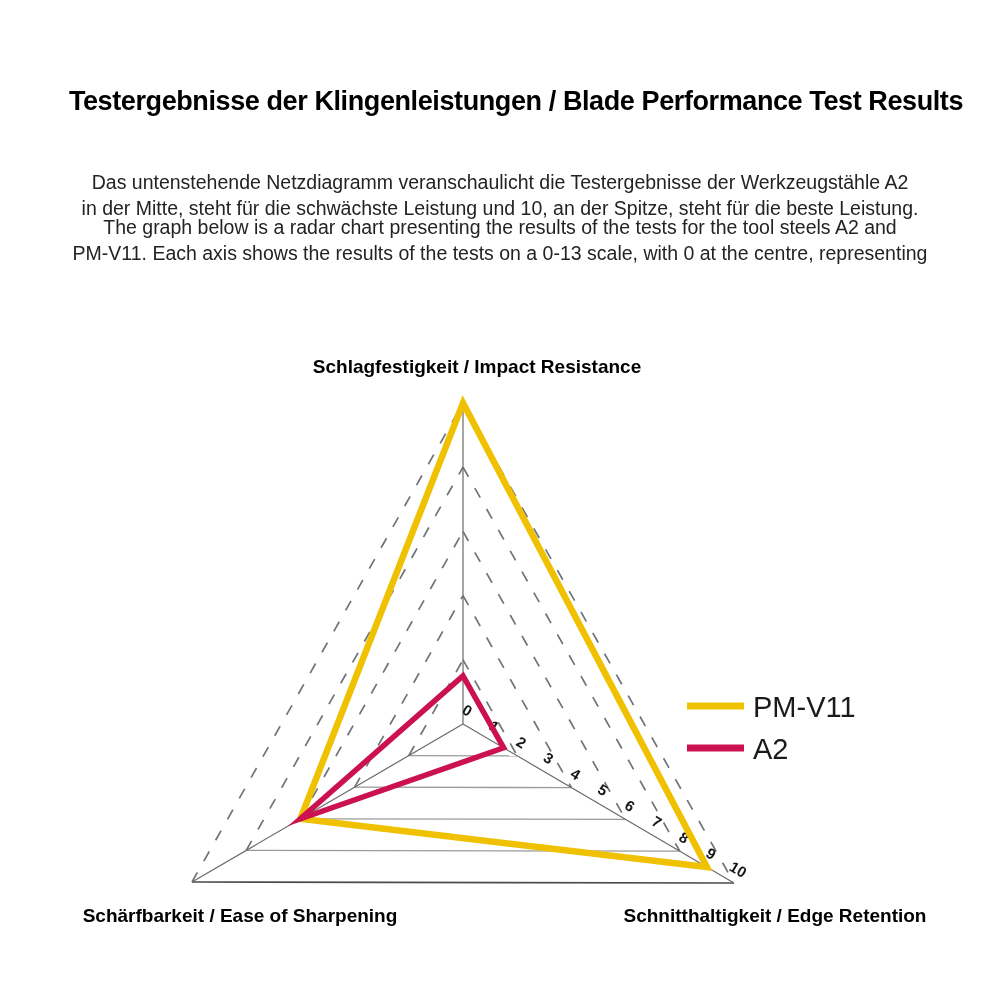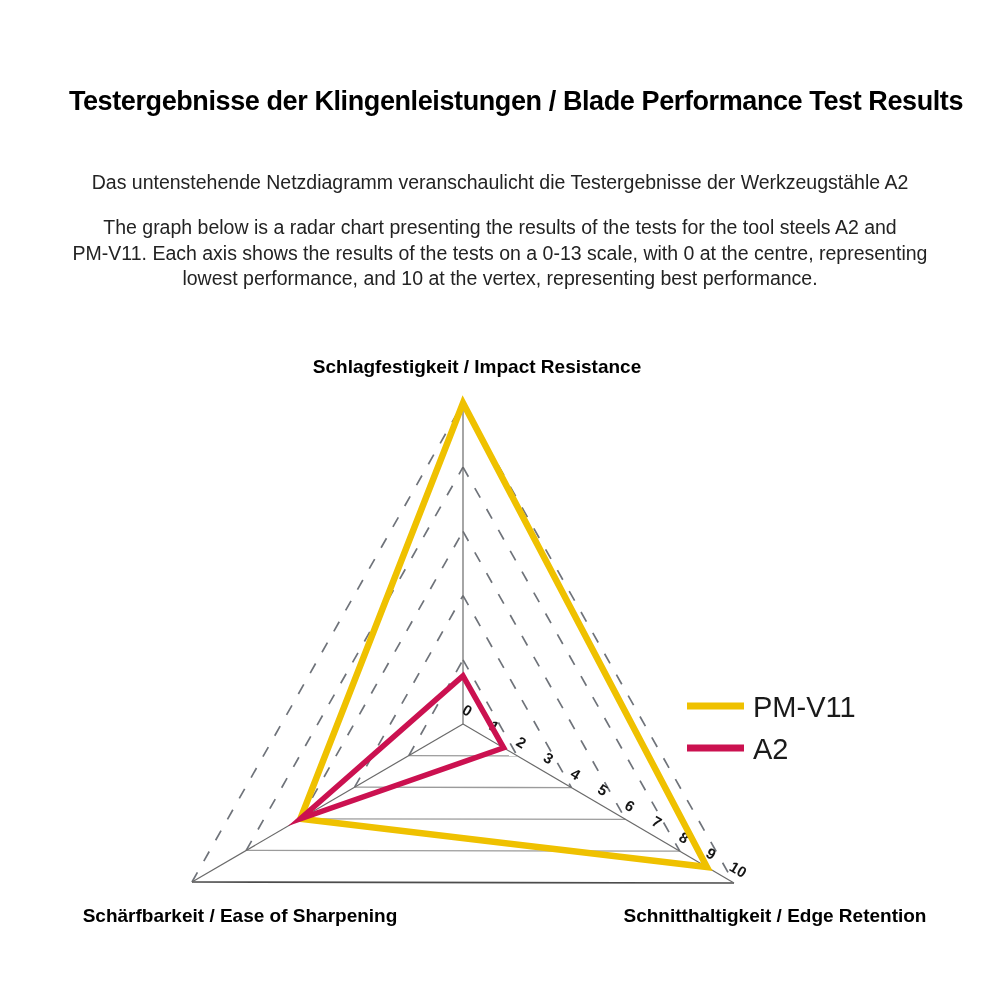--- a/index.html
+++ b/index.html
@@ -18,26 +18,26 @@
 </style>
 </head>
 <body>
 
 <div class="page">
 
   <h1 class="title">Testergebnisse der Klingenleistungen / Blade Performance Test Results</h1>
 
   <div class="para" id="intro-de">
     <div>Das untenstehende Netzdiagramm veranschaulicht die Testergebnisse der Werkzeugstähle A2</div>
+    <div>in der Mitte, steht für die schwächste Leistung und 10, an der Spitze, steht für die beste Leistung.</div>
   </div>
 
   <div class="para" id="intro-en">
     <div>The graph below is a radar chart presenting the results of the tests for the tool steels A2 and</div>
     <div>PM-V11. Each axis shows the results of the tests on a 0-13 scale, with 0 at the centre, representing</div>
-    <div>lowest performance, and 10 at the vertex, representing best performance.</div>
   </div>
 
   <svg id="chart" width="1000" height="1000" viewBox="0 0 1000 1000">
     <g id="grid-layer">
         <line x1="408.8" y1="755.6" x2="463" y2="659.8" stroke="#6f737a" stroke-width="1.7" stroke-dasharray="11 13"></line>
         <line x1="463" y1="659.8" x2="517.2" y2="755.8" stroke="#6f737a" stroke-width="1.7" stroke-dasharray="11 13"></line>
         <line x1="408.8" y1="755.6" x2="517.2" y2="755.8" stroke="#9b9b9b" stroke-width="1.3"></line>
         <line x1="354.6" y1="787.2" x2="463" y2="595.6" stroke="#6f737a" stroke-width="1.7" stroke-dasharray="11 13"></line>
         <line x1="463" y1="595.6" x2="571.4" y2="787.6" stroke="#6f737a" stroke-width="1.7" stroke-dasharray="11 13"></line>
         <line x1="354.6" y1="787.2" x2="571.4" y2="787.6" stroke="#9b9b9b" stroke-width="1.3"></line>

